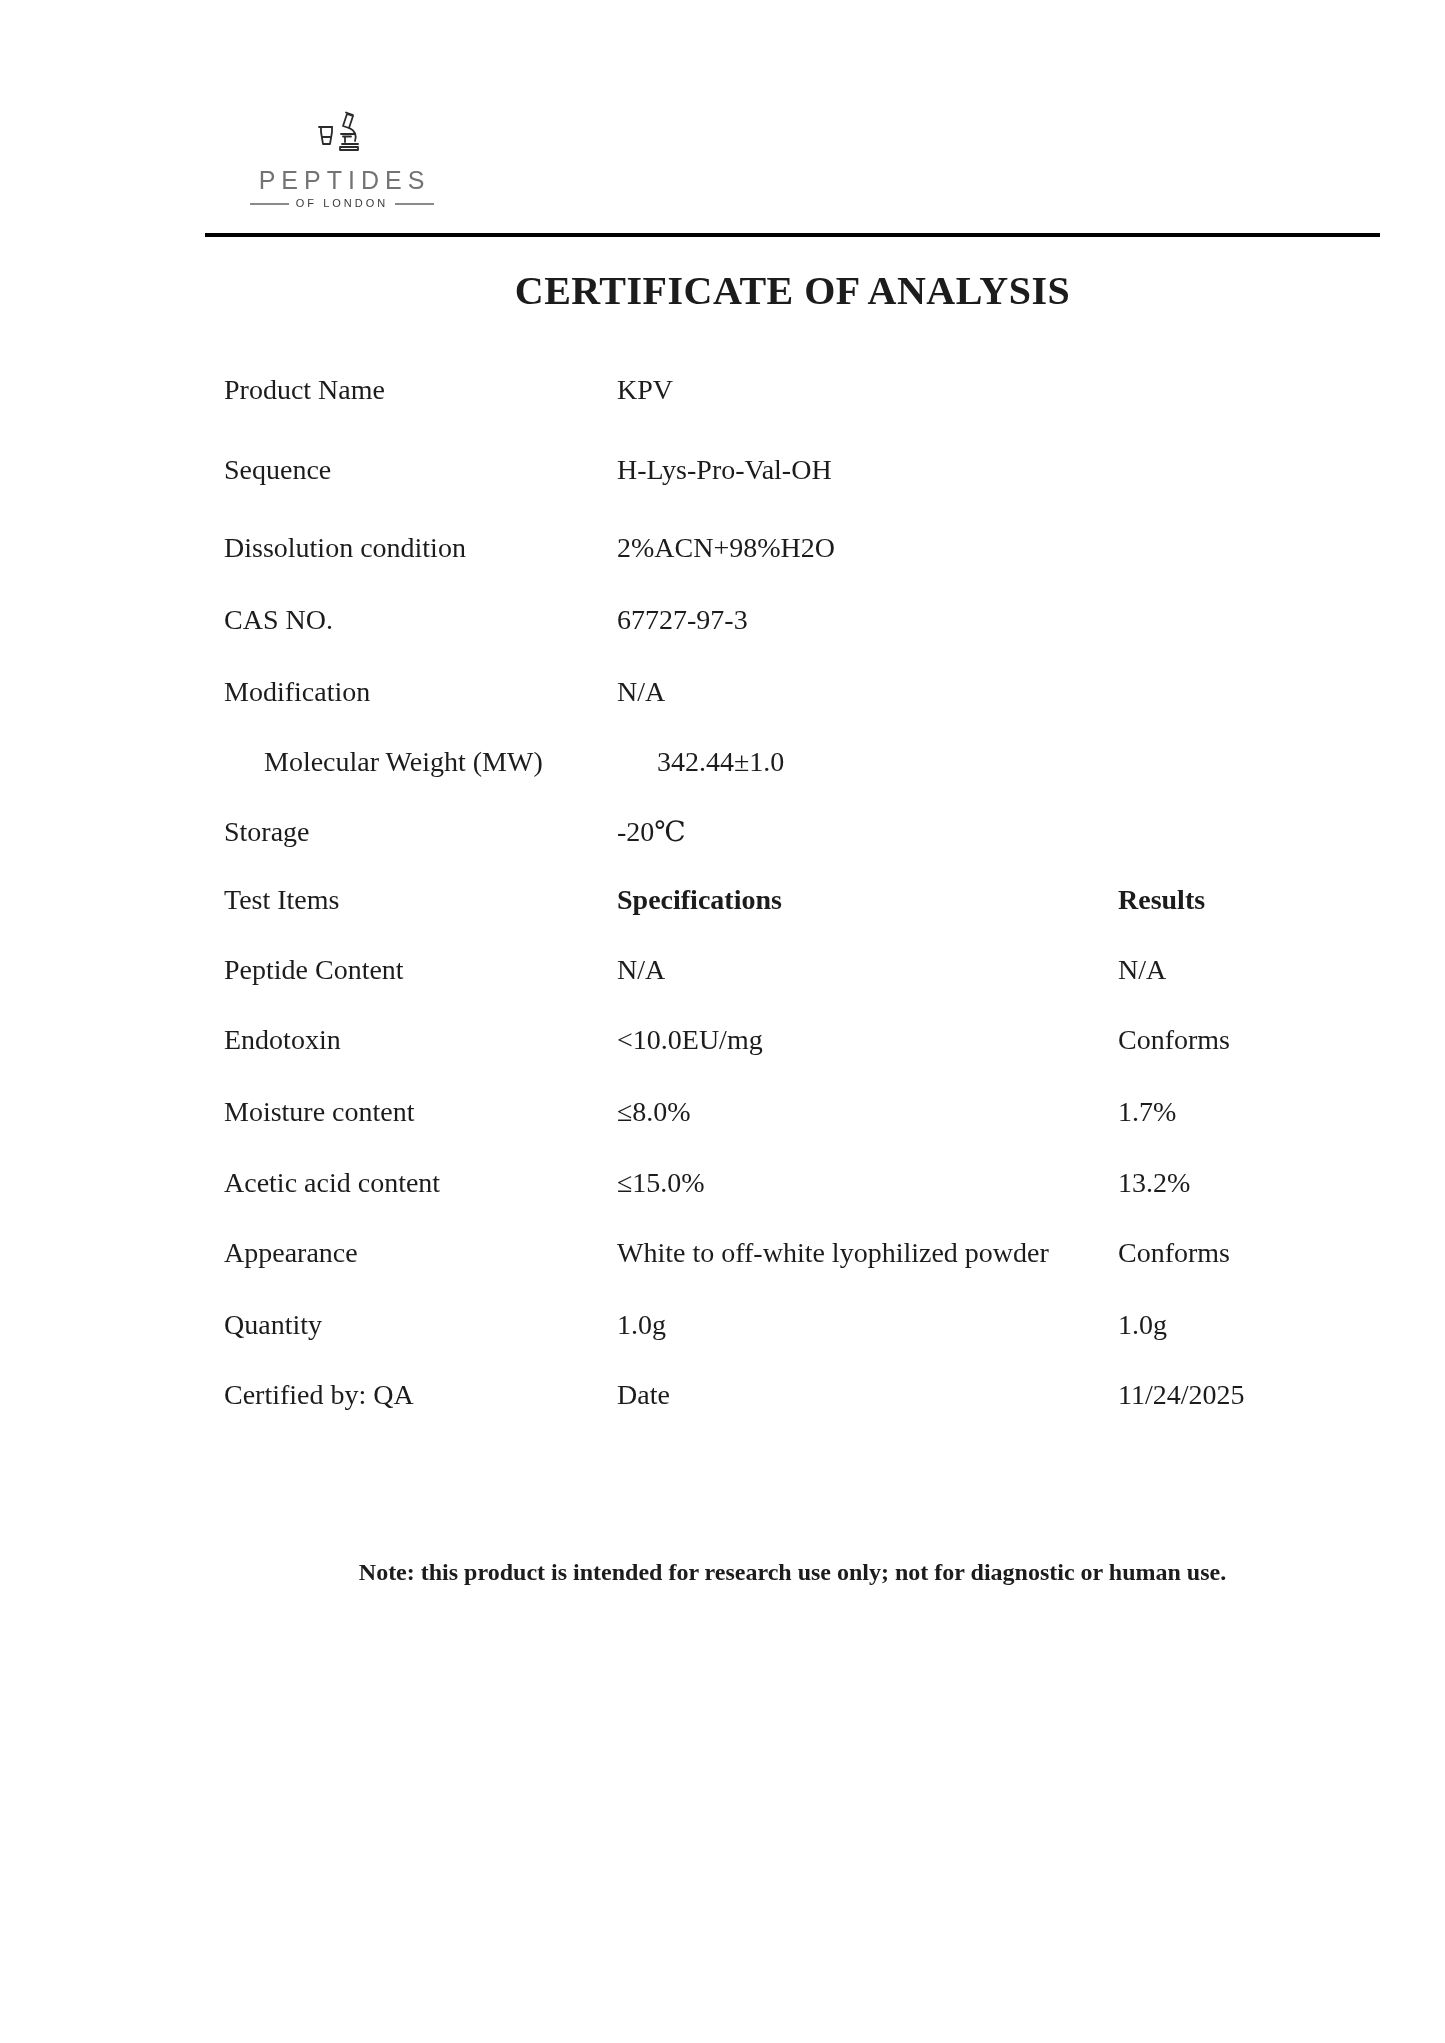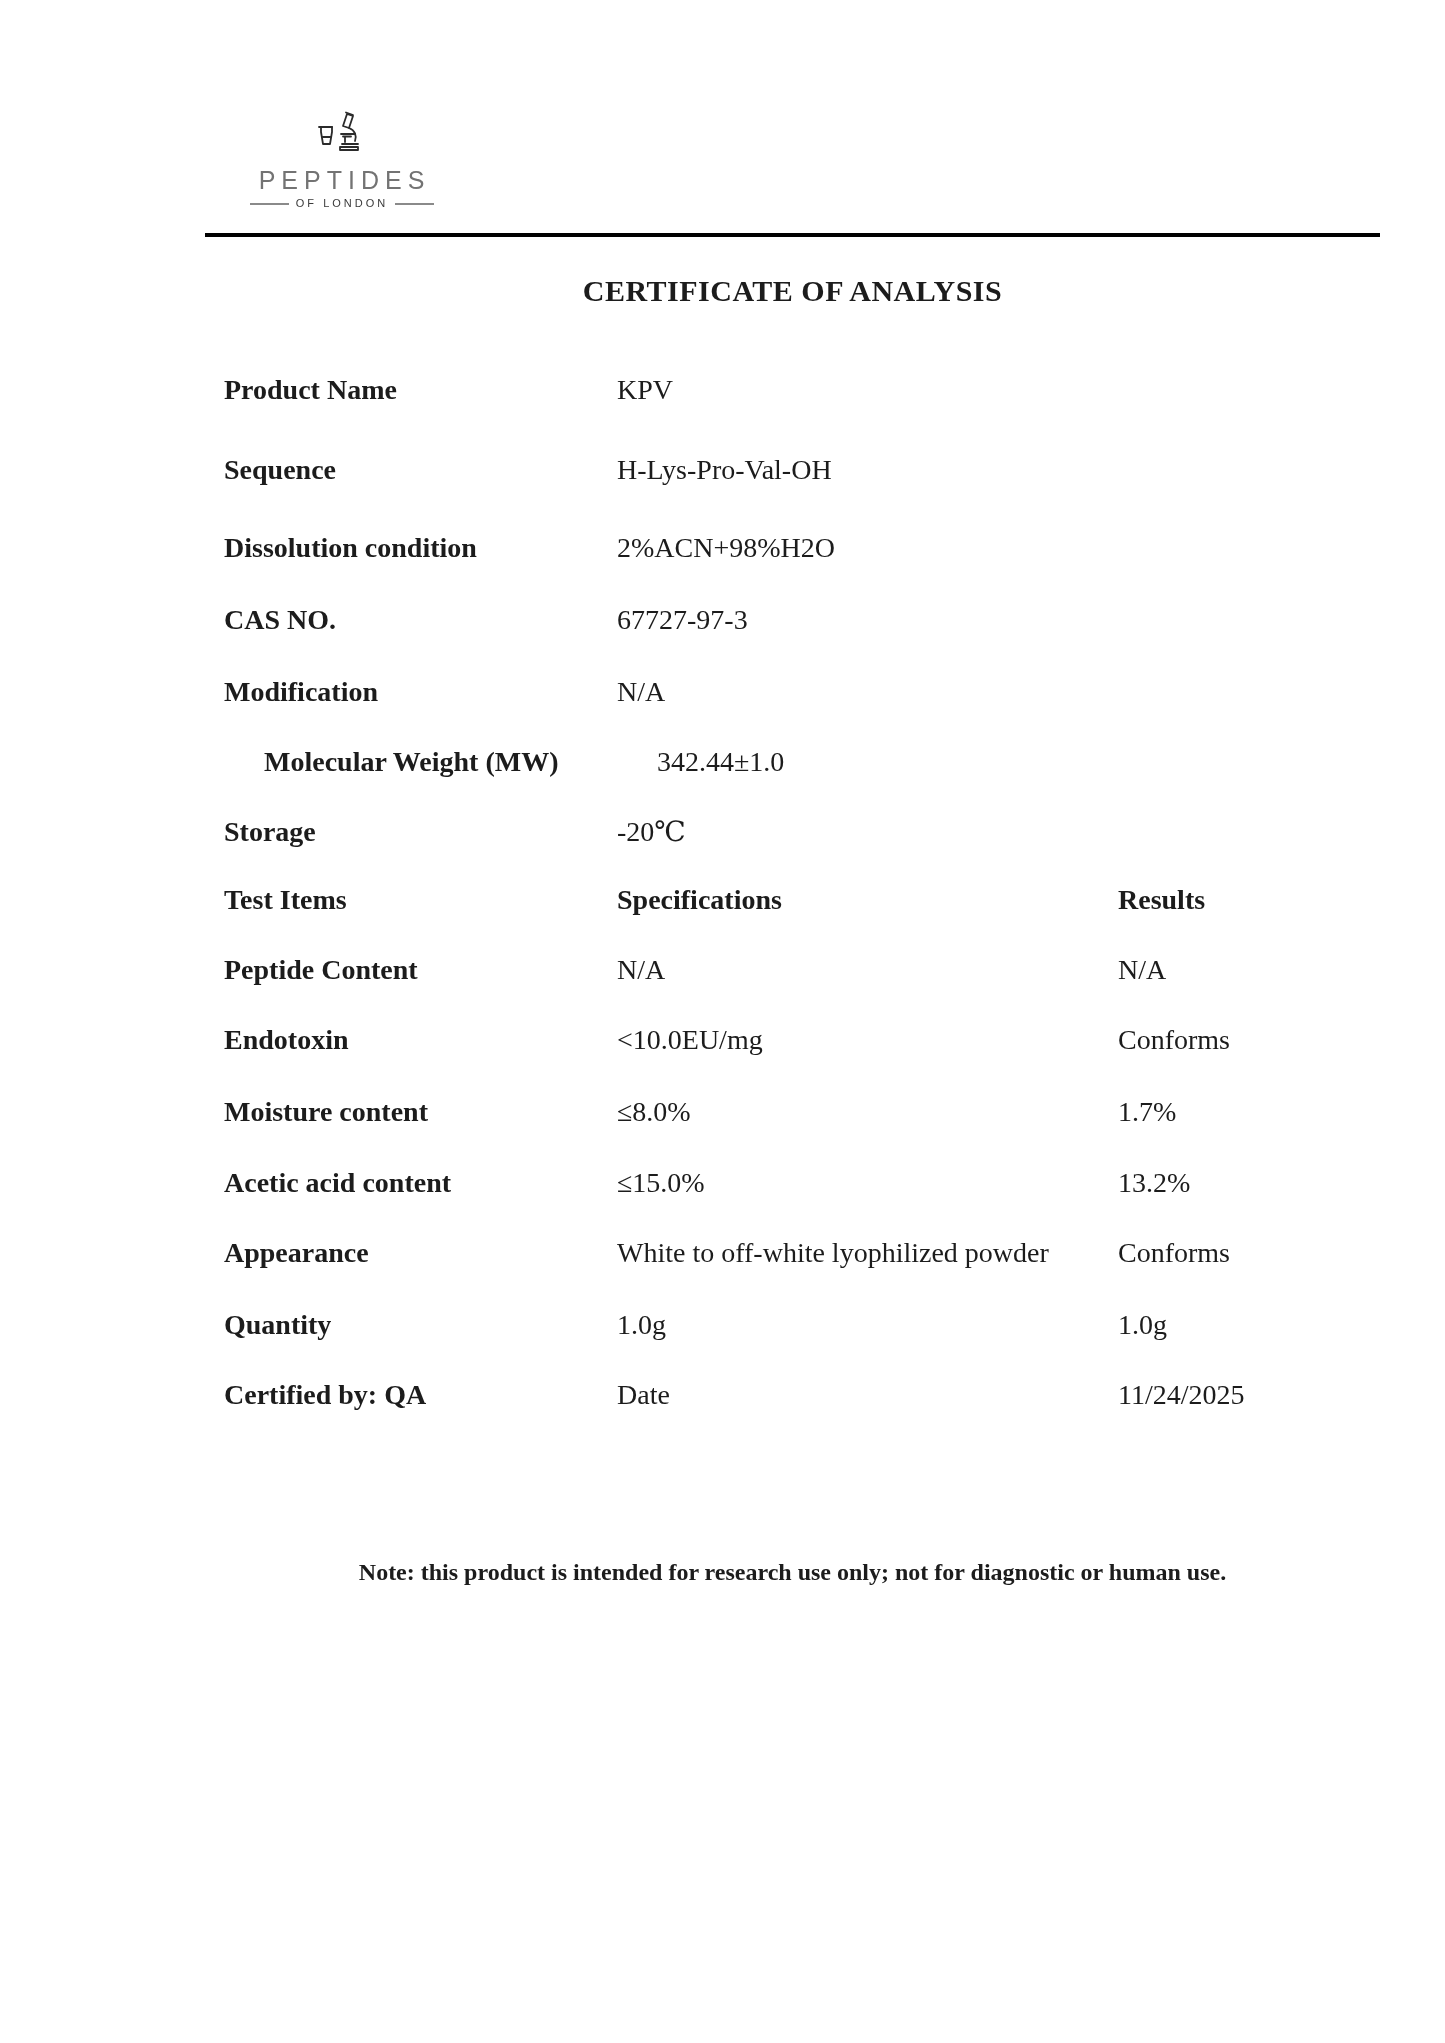--- a/index.html
+++ b/index.html
@@ -27,26 +27,26 @@
     font-size:11px;line-height:13px;letter-spacing:3px;color:#3a3a3a;
     white-space:nowrap;
   }
   .brand-tagline::before,.brand-tagline::after{
     content:"";flex:1;height:2px;background:#8a8a8a;
   }
   
   .top-rule{position:absolute;left:205px;top:233px;width:1175px;height:4px;background:#000;}
   .doc-title{
     position:absolute;left:205px;top:273px;width:1175px;
-    text-align:center;font-size:30px;line-height:36px;font-weight:bold;letter-spacing:0.5px;
+    text-align:center;font-size:40px;line-height:36px;font-weight:bold;letter-spacing:0.5px;
   }
   
   .rows{position:absolute;left:224px;top:0;width:1156px;height:1500px;}
   .row{position:absolute;left:0;width:1156px;height:32px;font-size:28px;line-height:32px;}
-  .row .c1{position:absolute;left:0;font-weight:bold;white-space:nowrap;}
+  .row .c1{position:absolute;left:0;font-weight:normal;white-space:nowrap;}
   .row .c2{position:absolute;left:393px;white-space:nowrap;}
   .row .c3{position:absolute;left:894px;white-space:nowrap;}
   .row.header .c2,.row.header .c3{font-weight:bold;}
   .row:nth-child(1){top:374px;}
   .row:nth-child(2){top:454px;}
   .row:nth-child(3){top:532px;}
   .row:nth-child(4){top:604px;}
   .row:nth-child(5){top:676px;}
   .row:nth-child(6){top:746px;margin-left:40px;}
   .row:nth-child(7){top:816px;}

